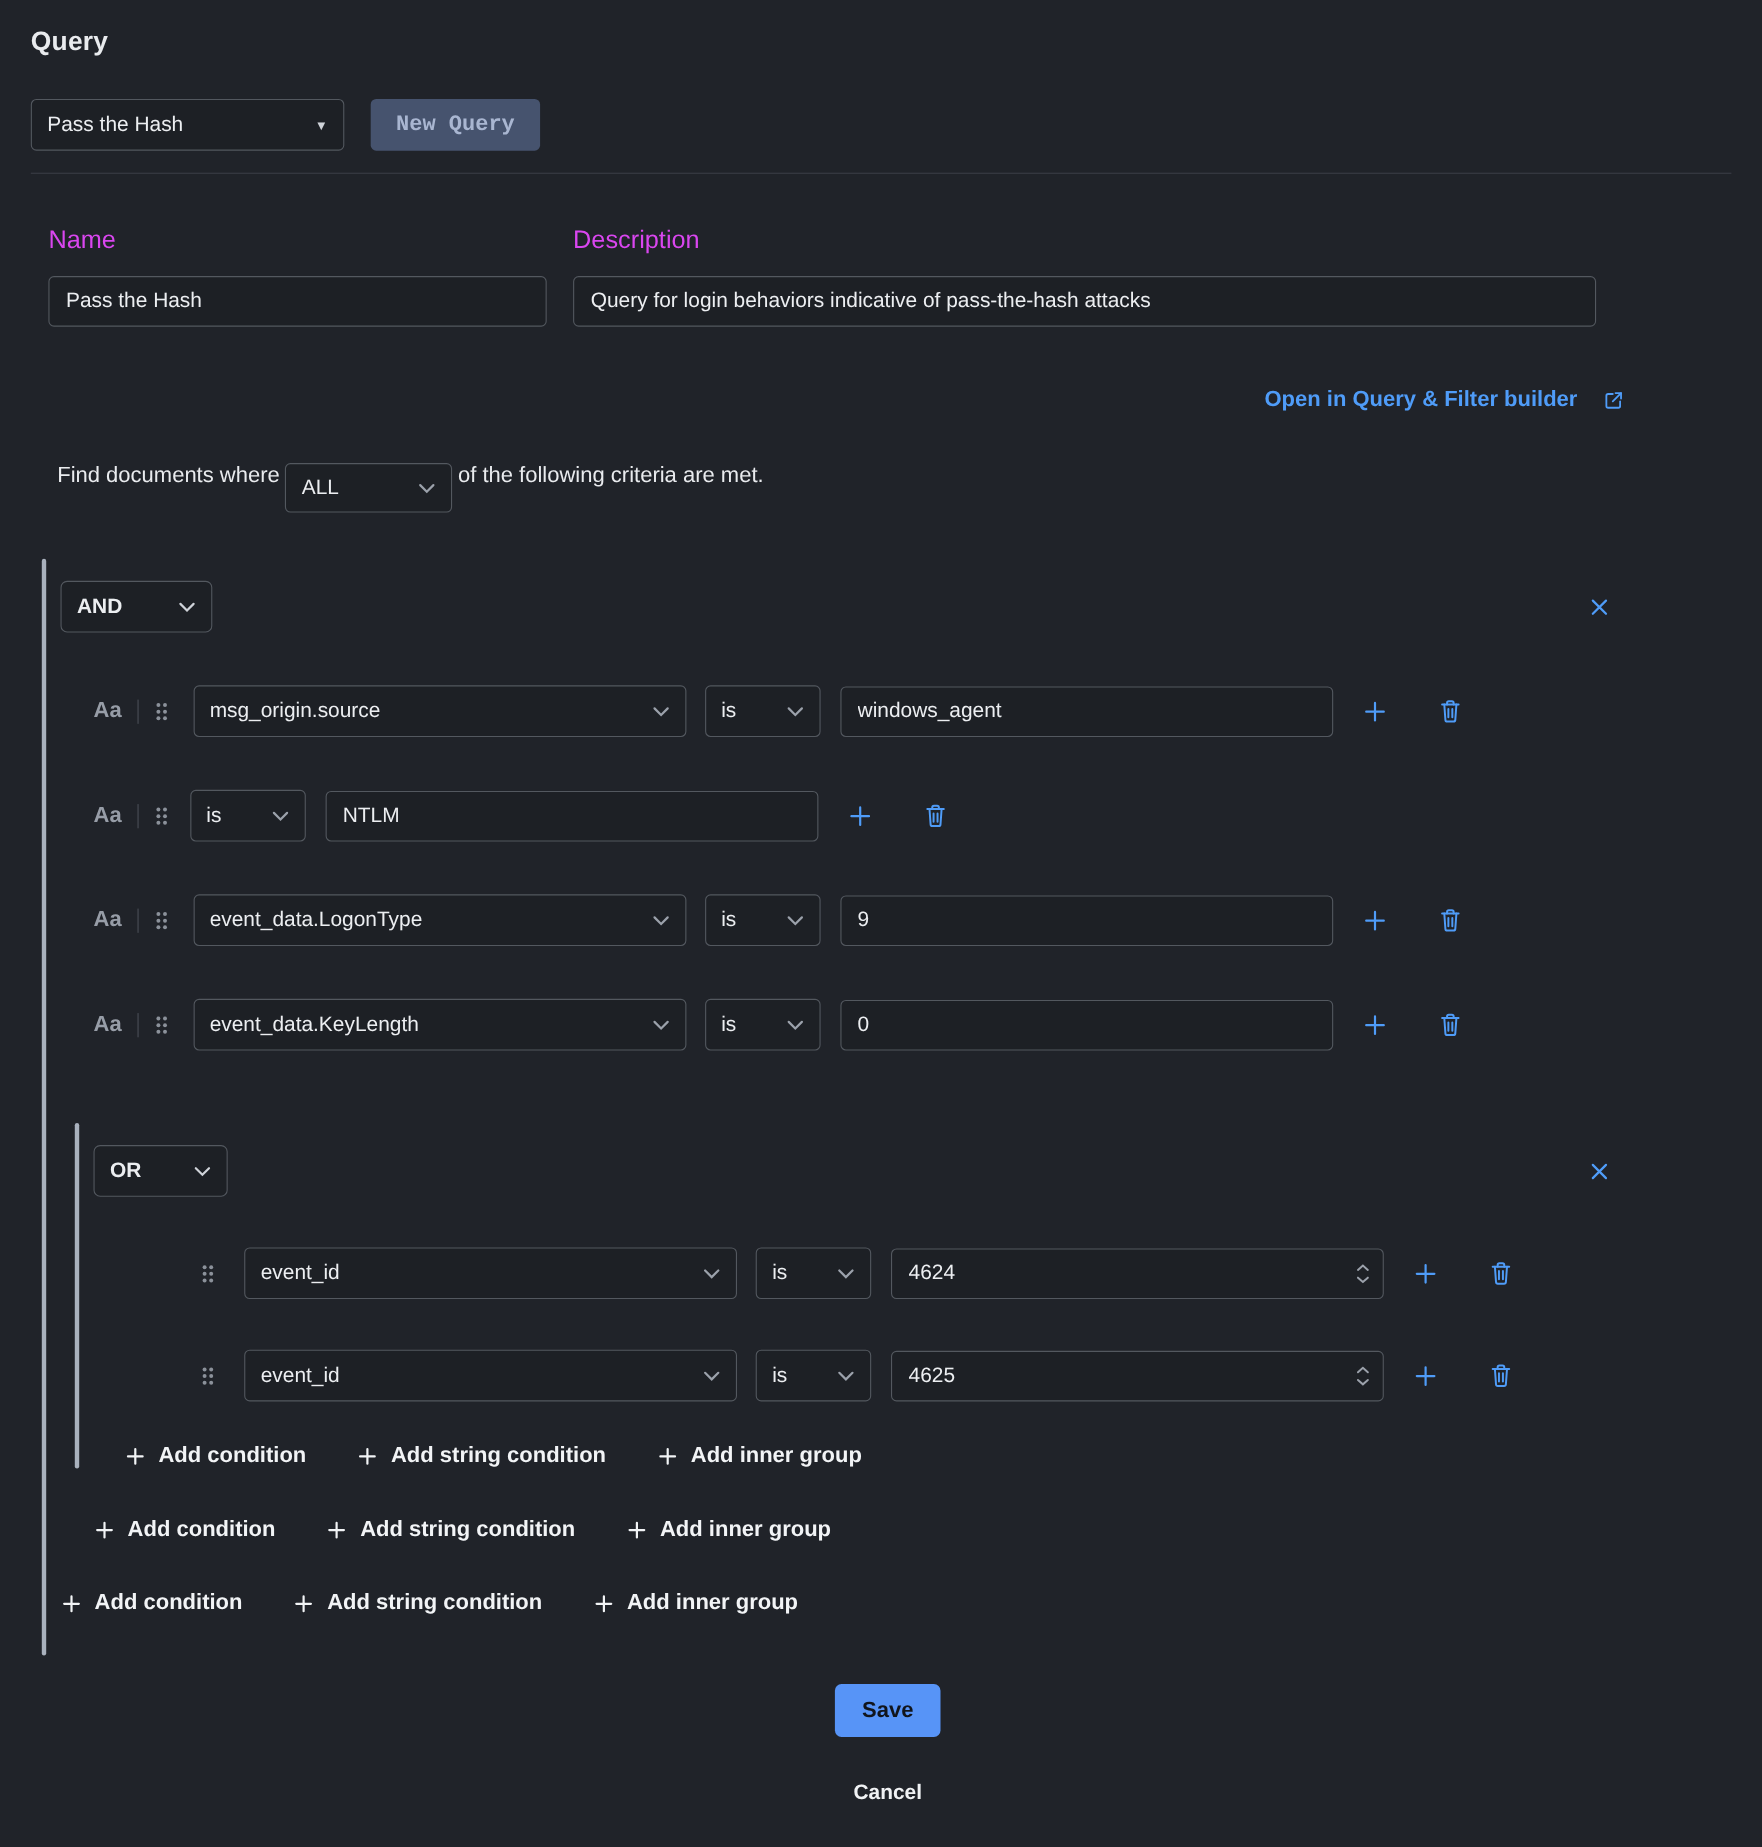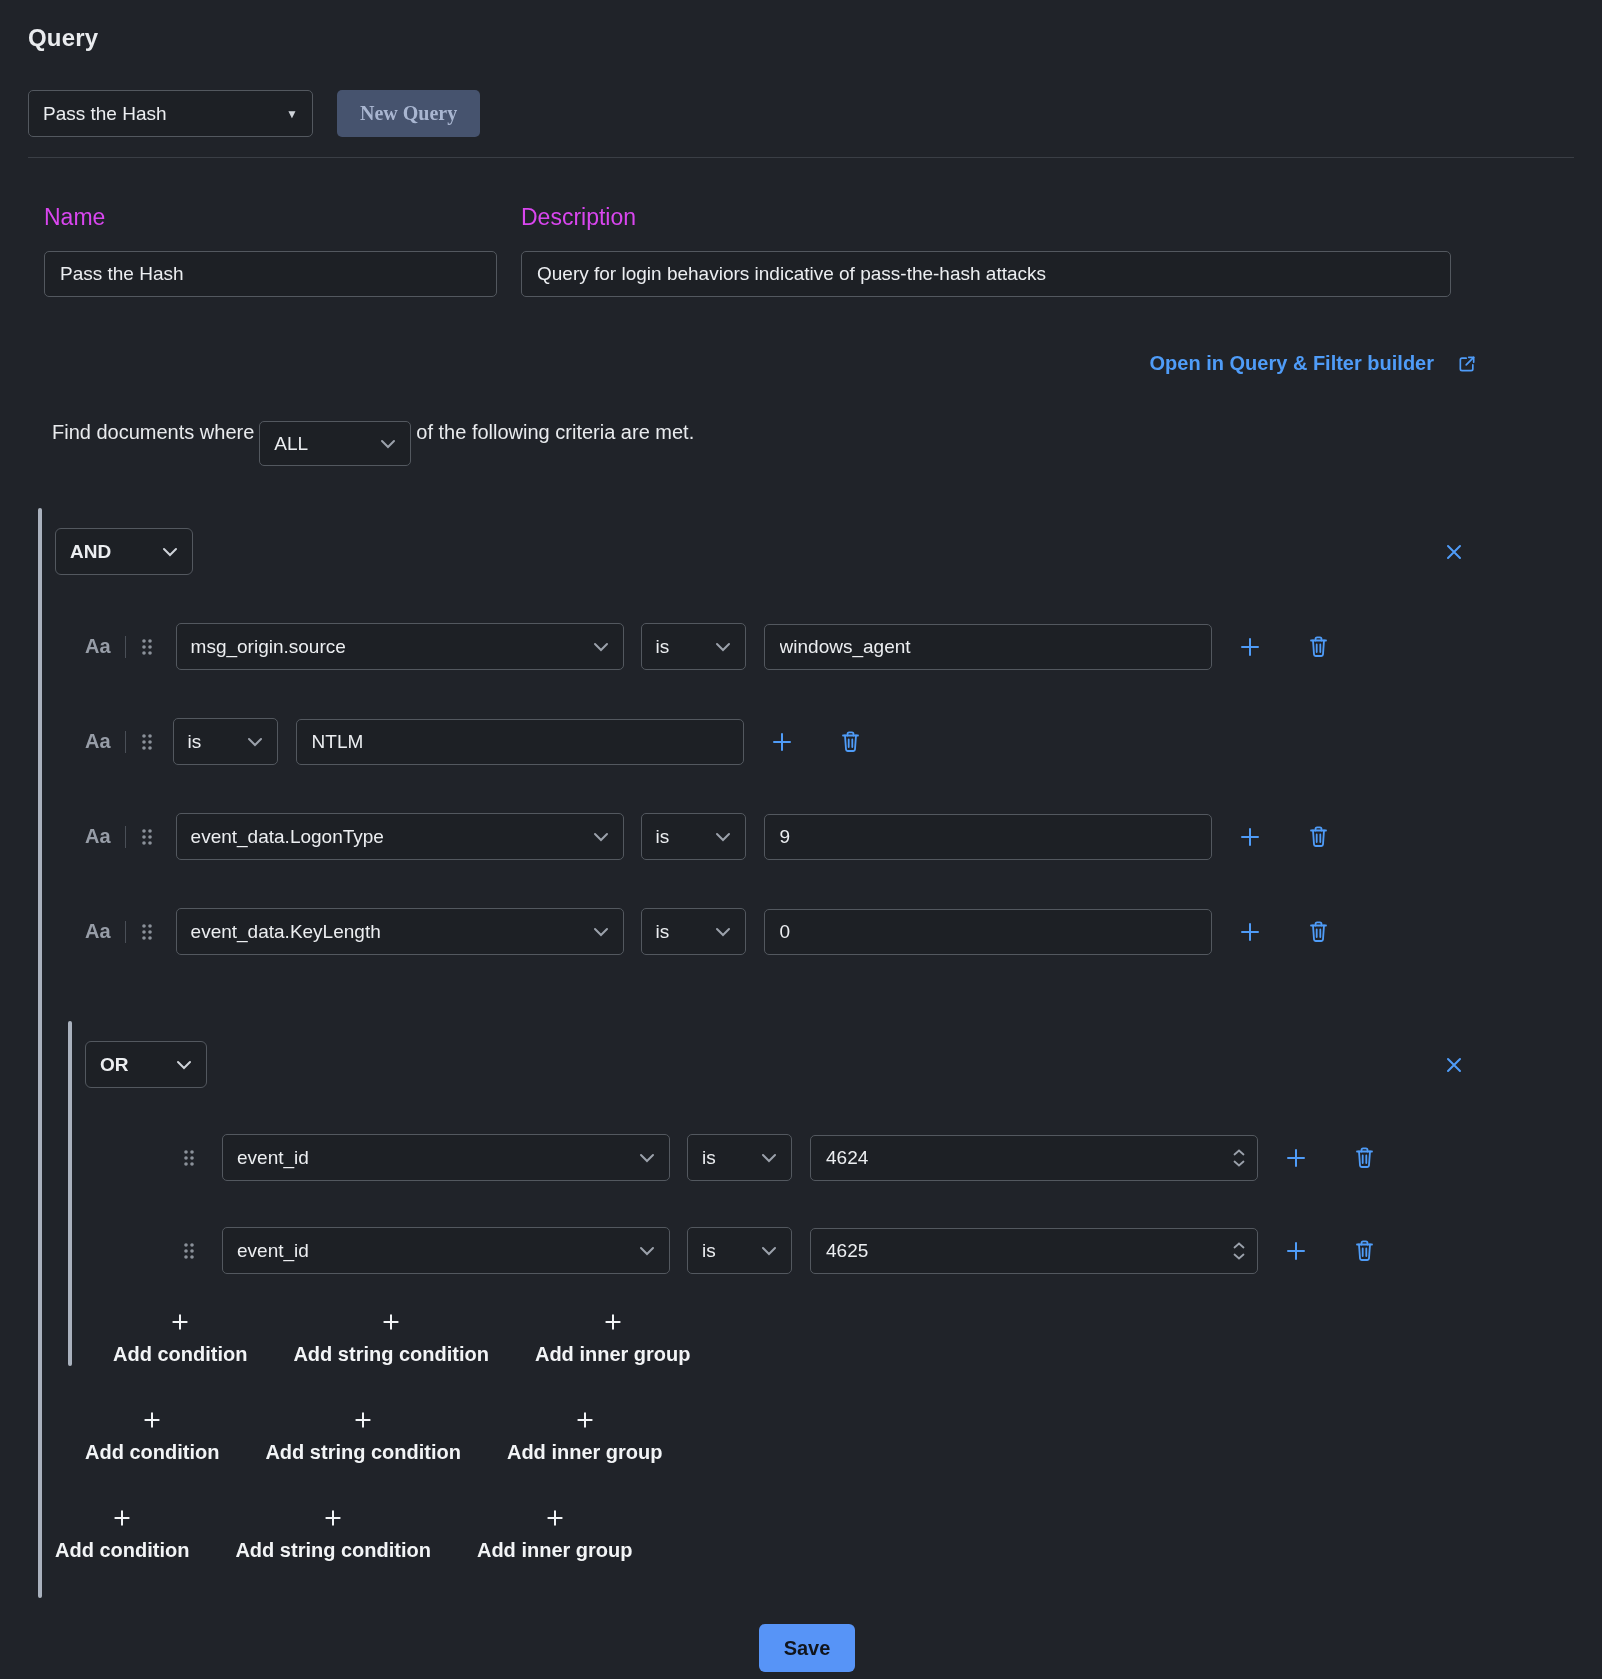--- a/index.html
+++ b/index.html
@@ -21,21 +21,21 @@
     font-size: 19px; flex: 0 0 auto;
   }
   .sel-val { white-space: nowrap; overflow: hidden; text-overflow: ellipsis; }
   .chev { display: inline-flex; margin-left: 12px; flex: 0 0 auto; }
   .caret { font-size: 12px; color: #cfd3d9; margin-left: 12px; }
   .query-select { width: 285px; }
 
   .btn-new-query {
     height: 47px; padding: 0 23px; border: none; border-radius: 5px;
     background: #46536e; color: #a9b6d1; font-size: 20px; font-weight: 600;
-    font-family: Liberation Serif, serif; cursor: pointer;
+    font-family: Liberation Mono, monospace; cursor: pointer;
   }
 
   .divider { height: 1px; background: #3a3e45; border: none; margin: 20px 0 46px; }
 
   .form-row { display: flex; gap: 24px; padding: 0 16px; }
   .field label { display: block; font-size: 23px; margin-bottom: 20px; color: #d946ef; }
   .text-input {
     height: 46px; background: #1d2025; border: 1px solid #53585f; border-radius: 5px;
     color: #eceef1; font-size: 19px; padding: 0 15px; font-family: inherit; width: 100%;
     outline: none;
@@ -84,21 +84,21 @@
   .inner-drag { margin-left: 95px; }
   .inner-group .field-select { margin-left: 24px; }
   .num-wrap { position: relative; margin-left: 18px; }
   .num-wrap .value-input { margin-left: 0; padding-right: 44px; width: 448px; }
   .spinner {
     position: absolute; right: 13px; top: 50%; transform: translateY(-50%);
     display: flex; flex-direction: column; gap: 4px; cursor: pointer;
   }
 
   .add-links { display: flex; align-items: center; gap: 46px; font-size: 20px; font-weight: 700; }
-  .add-link { display: inline-flex; align-items: center; gap: 11px; cursor: pointer; color: #f2f4f6; flex-direction: column; }
+  .add-link { display: inline-flex; align-items: center; gap: 11px; cursor: pointer; color: #f2f4f6; }
   .links-or { margin: 38px 0 4px 28px; }
   .links-and { margin: 44px 0 0 30px; }
   .links-root { margin: 44px 0 0 0; }
 
   .footer { display: flex; align-items: center; gap: 40px; margin-top: 26px; padding-left: 12px; flex-direction: column; }
   .btn-save {
     width: 96px; height: 48px; background: #5794f7; color: #11151c;
     border: none; border-radius: 6px; font-size: 20px; font-weight: 700;
     font-family: inherit; cursor: pointer;
   }

